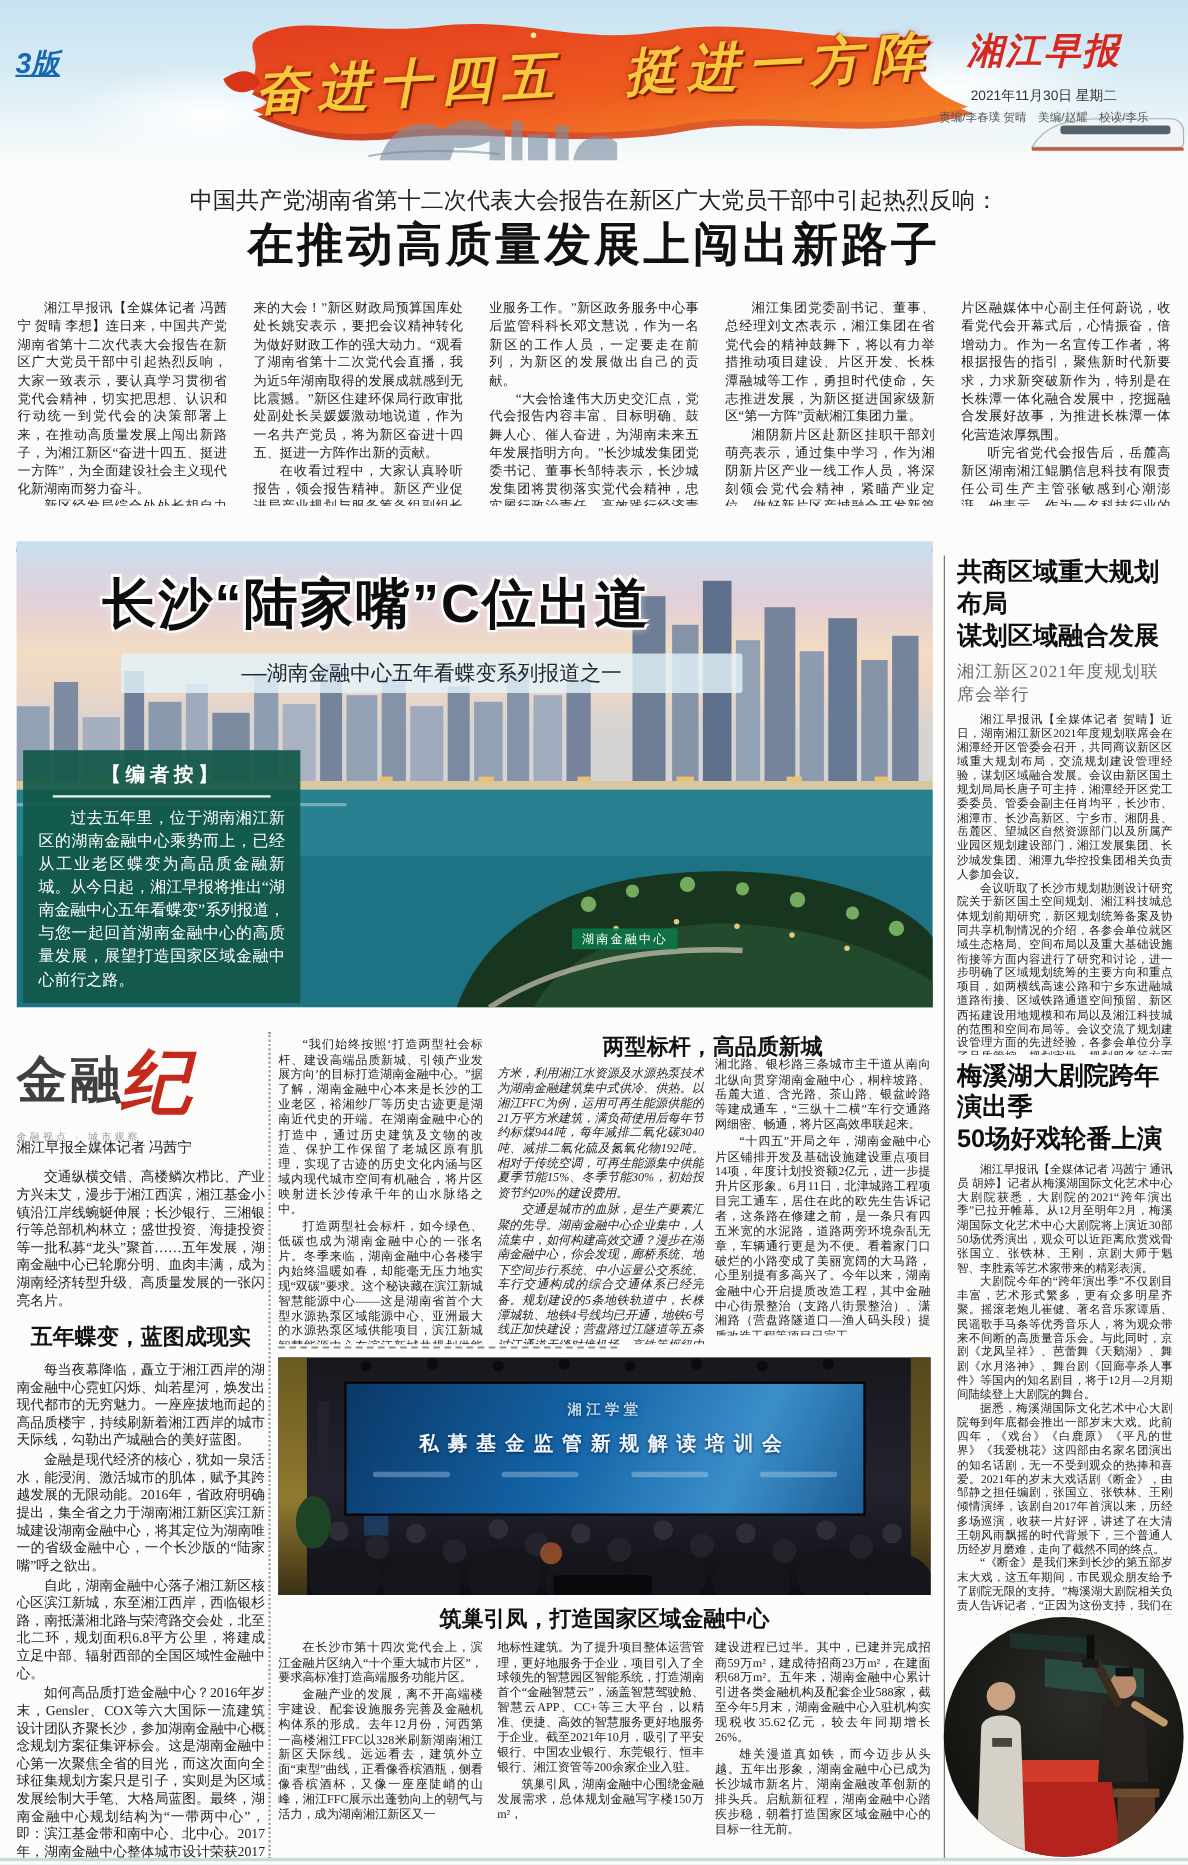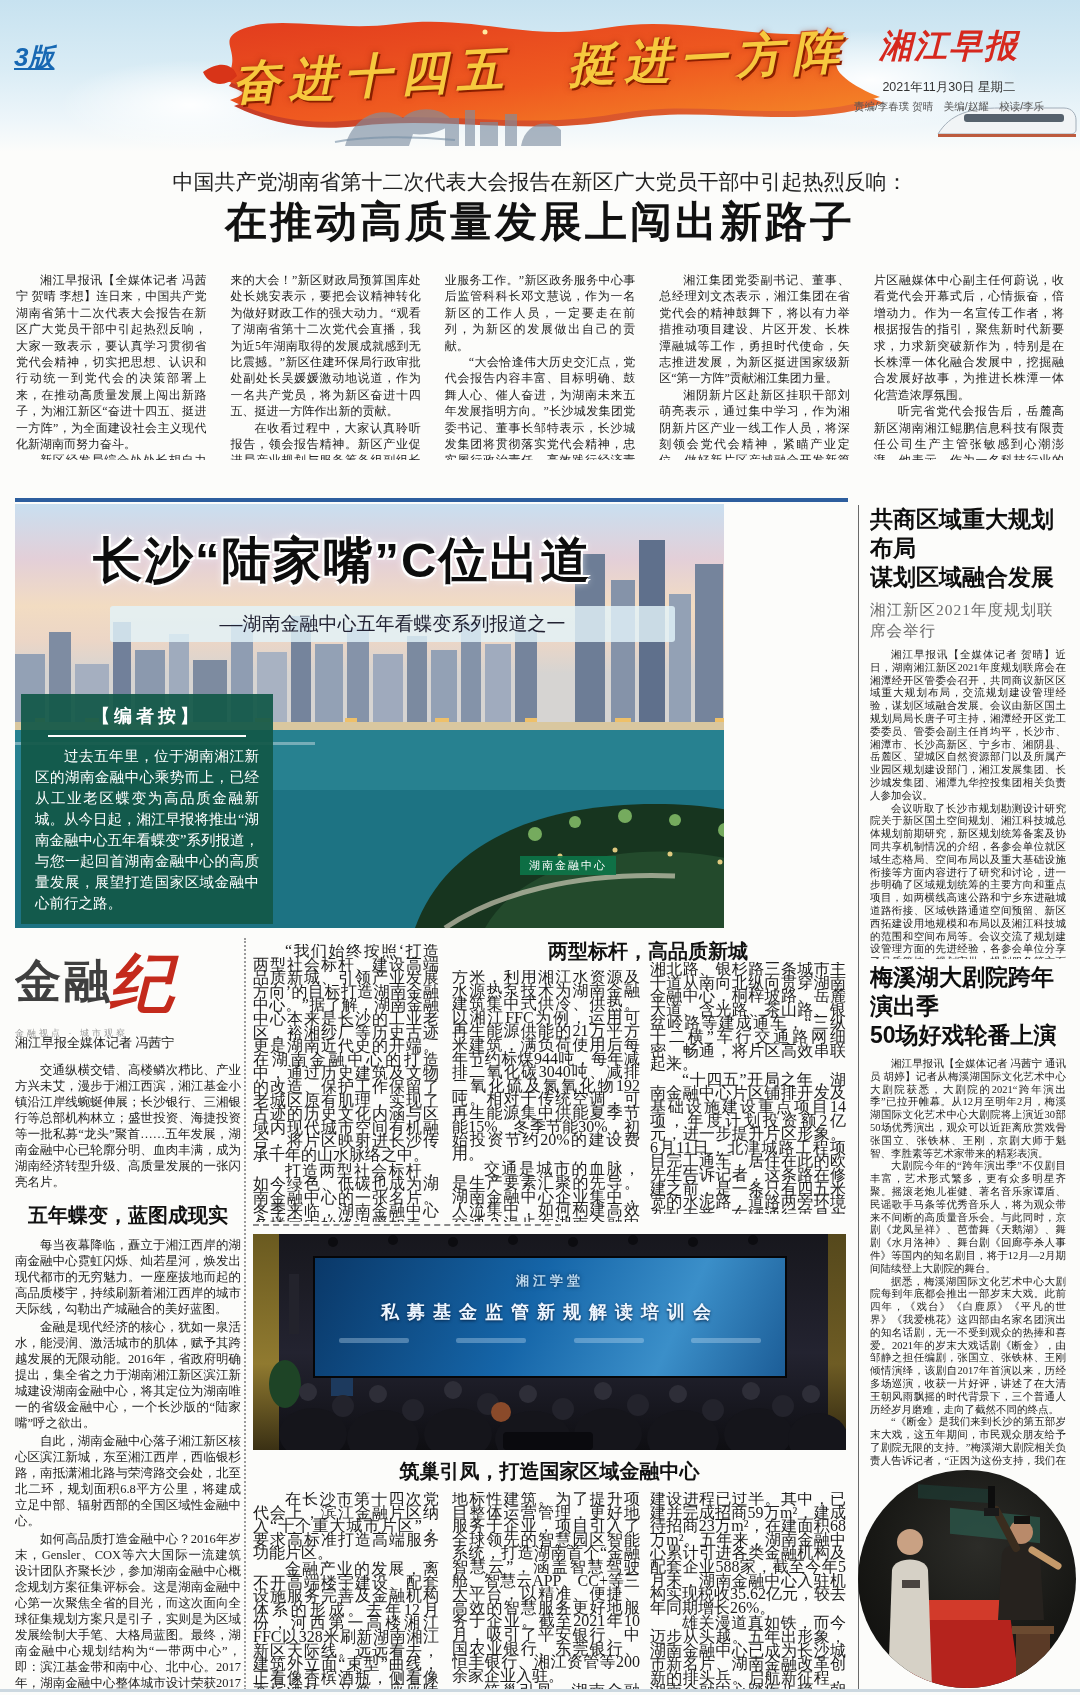--- a/index.html
+++ b/index.html
@@ -32,56 +32,56 @@
   .headline{position:absolute;left:0;top:194px;width:1080px;text-align:center;
             font-family:"Liberation Sans",sans-serif;font-weight:900;font-size:42px;
             letter-spacing:3px;color:#111;}
   .topcols{position:absolute;left:16px;top:272px;width:1048px;height:188px;display:flex;gap:24px;}
   .topcols .col{flex:1;overflow:hidden;}
   .bp{margin:0;font-size:12px;line-height:16.4px;text-align:justify;text-indent:2em;}
   .bp.noind{text-indent:0;}
 
   
   .frule{position:absolute;left:15px;top:498px;width:833px;height:4px;background:#2d5e9e;}
-  .photo{position:absolute;left:15px;top:504px;width:709px;height:424px;overflow:hidden;
+  .photo{position:absolute;left:15px;top:492px;width:833px;height:424px;overflow:hidden;
          background:linear-gradient(180deg,#c9dff0 0%,#e3cfd8 13%,#f2dcc2 24%,#ecd6c6 32%,#d6d4d2 40%);}
   .ftitle{position:absolute;left:78px;top:24px;font-family:"Liberation Sans",sans-serif;
           font-weight:900;font-size:49px;letter-spacing:2px;color:#0d0d0d;white-space:nowrap;
           text-shadow:-2px -2px 0 #fff,2px -2px 0 #fff,-2px 2px 0 #fff,2px 2px 0 #fff,0 0 8px #fff;}
   .fsub{position:absolute;left:95px;top:102px;width:565px;padding:5px 0;text-align:center;
         background:rgba(226,243,249,.82);border-radius:3px;font-family:Liberation Mono, monospace;
         font-size:19px;color:#223;}
   .ednote{position:absolute;left:6px;top:190px;width:252px;height:230px;
           background:rgba(18,88,72,.93);color:#fff;padding:10px 14px;box-sizing:border-box;}
   .ednote .lbl{text-align:center;font-size:18px;font-weight:bold;letter-spacing:4px;}
   .ednote .bar{width:88%;height:2px;background:#fff;margin:7px auto 9px;}
   .ednote p{margin:0;font-size:14.5px;line-height:21px;text-align:justify;text-indent:2em;}
   .sign{position:absolute;left:505px;top:352px;background:rgba(12,118,74,.88);color:#fff;
         font-size:11px;padding:2px 9px;letter-spacing:2px;font-family:"Liberation Sans",sans-serif;}
 
   .fcol{position:absolute;overflow:hidden;}
-  .fcol p{margin:0 0 2px;font-size:16px;line-height:13.6px;text-align:justify;text-indent:2em;}
+  .fcol p{margin:0 0 2px;font-size:11px;line-height:13.6px;text-align:justify;text-indent:2em;}
   .fcol p.noind{text-indent:0;}
   .col1{left:15px;top:936px;width:226px;height:756px;}
   .col1 p{font-size:12.5px;line-height:16px;}
   .fin-logo{position:relative;height:74px;margin:4px 0 2px;}
   .fin-black{font-family:"Liberation Sans",sans-serif;font-weight:900;font-size:46px;
              color:#3f3f3f;letter-spacing:3px;}
   .fin-red{font-family:"Liberation Serif",serif;font-weight:bold;font-style:italic;
            font-size:64px;color:#c42a1c;margin-left:-4px;vertical-align:-8px;}
   .fin-tag{font-size:9px;color:#9a9a9a;letter-spacing:3px;font-family:"Liberation Sans",sans-serif;}
   .byline{margin:20px 0 10px;font-size:13px;color:#222;}
   .shead{font-family:"Liberation Sans",sans-serif;font-weight:bold;font-size:20px;
          text-align:center;color:#111;margin:12px 0 8px;}
   .shead2{position:absolute;left:452px;top:938px;width:392px;text-align:center;
           font-family:"Liberation Sans",sans-serif;font-weight:bold;font-size:20px;color:#111;}
   .shead3{position:absolute;left:253px;top:1458px;width:593px;text-align:center;
           font-family:"Liberation Sans",sans-serif;font-weight:bold;font-size:20px;color:#111;}
   .col2a{left:253px;top:944px;width:186px;height:278px;}
-  .col3a{left:452px;top:970px;width:188px;height:252px;}
+  .col3a{left:452px;top:970px;width:188px;height:252px;font-style:italic;}
   .col4a{left:650px;top:962px;width:196px;height:252px;}
   .col2b{left:253px;top:1492px;width:186px;height:198px;}
   .col3b{left:452px;top:1492px;width:188px;height:198px;}
   .col4b{left:650px;top:1492px;width:196px;height:198px;}
   .vdot{position:absolute;left:244px;top:938px;height:752px;border-left:2px dotted #9a9a9a;}
   .dashhr{position:absolute;left:253px;top:1224px;width:308px;border-top:2px dashed #8a8a8a;}
   .vline{position:absolute;left:858px;top:505px;height:1186px;border-left:1px solid #6a6a6a;}
 
   
   .photo2{position:absolute;left:253px;top:1234px;width:593px;height:216px;overflow:hidden;

